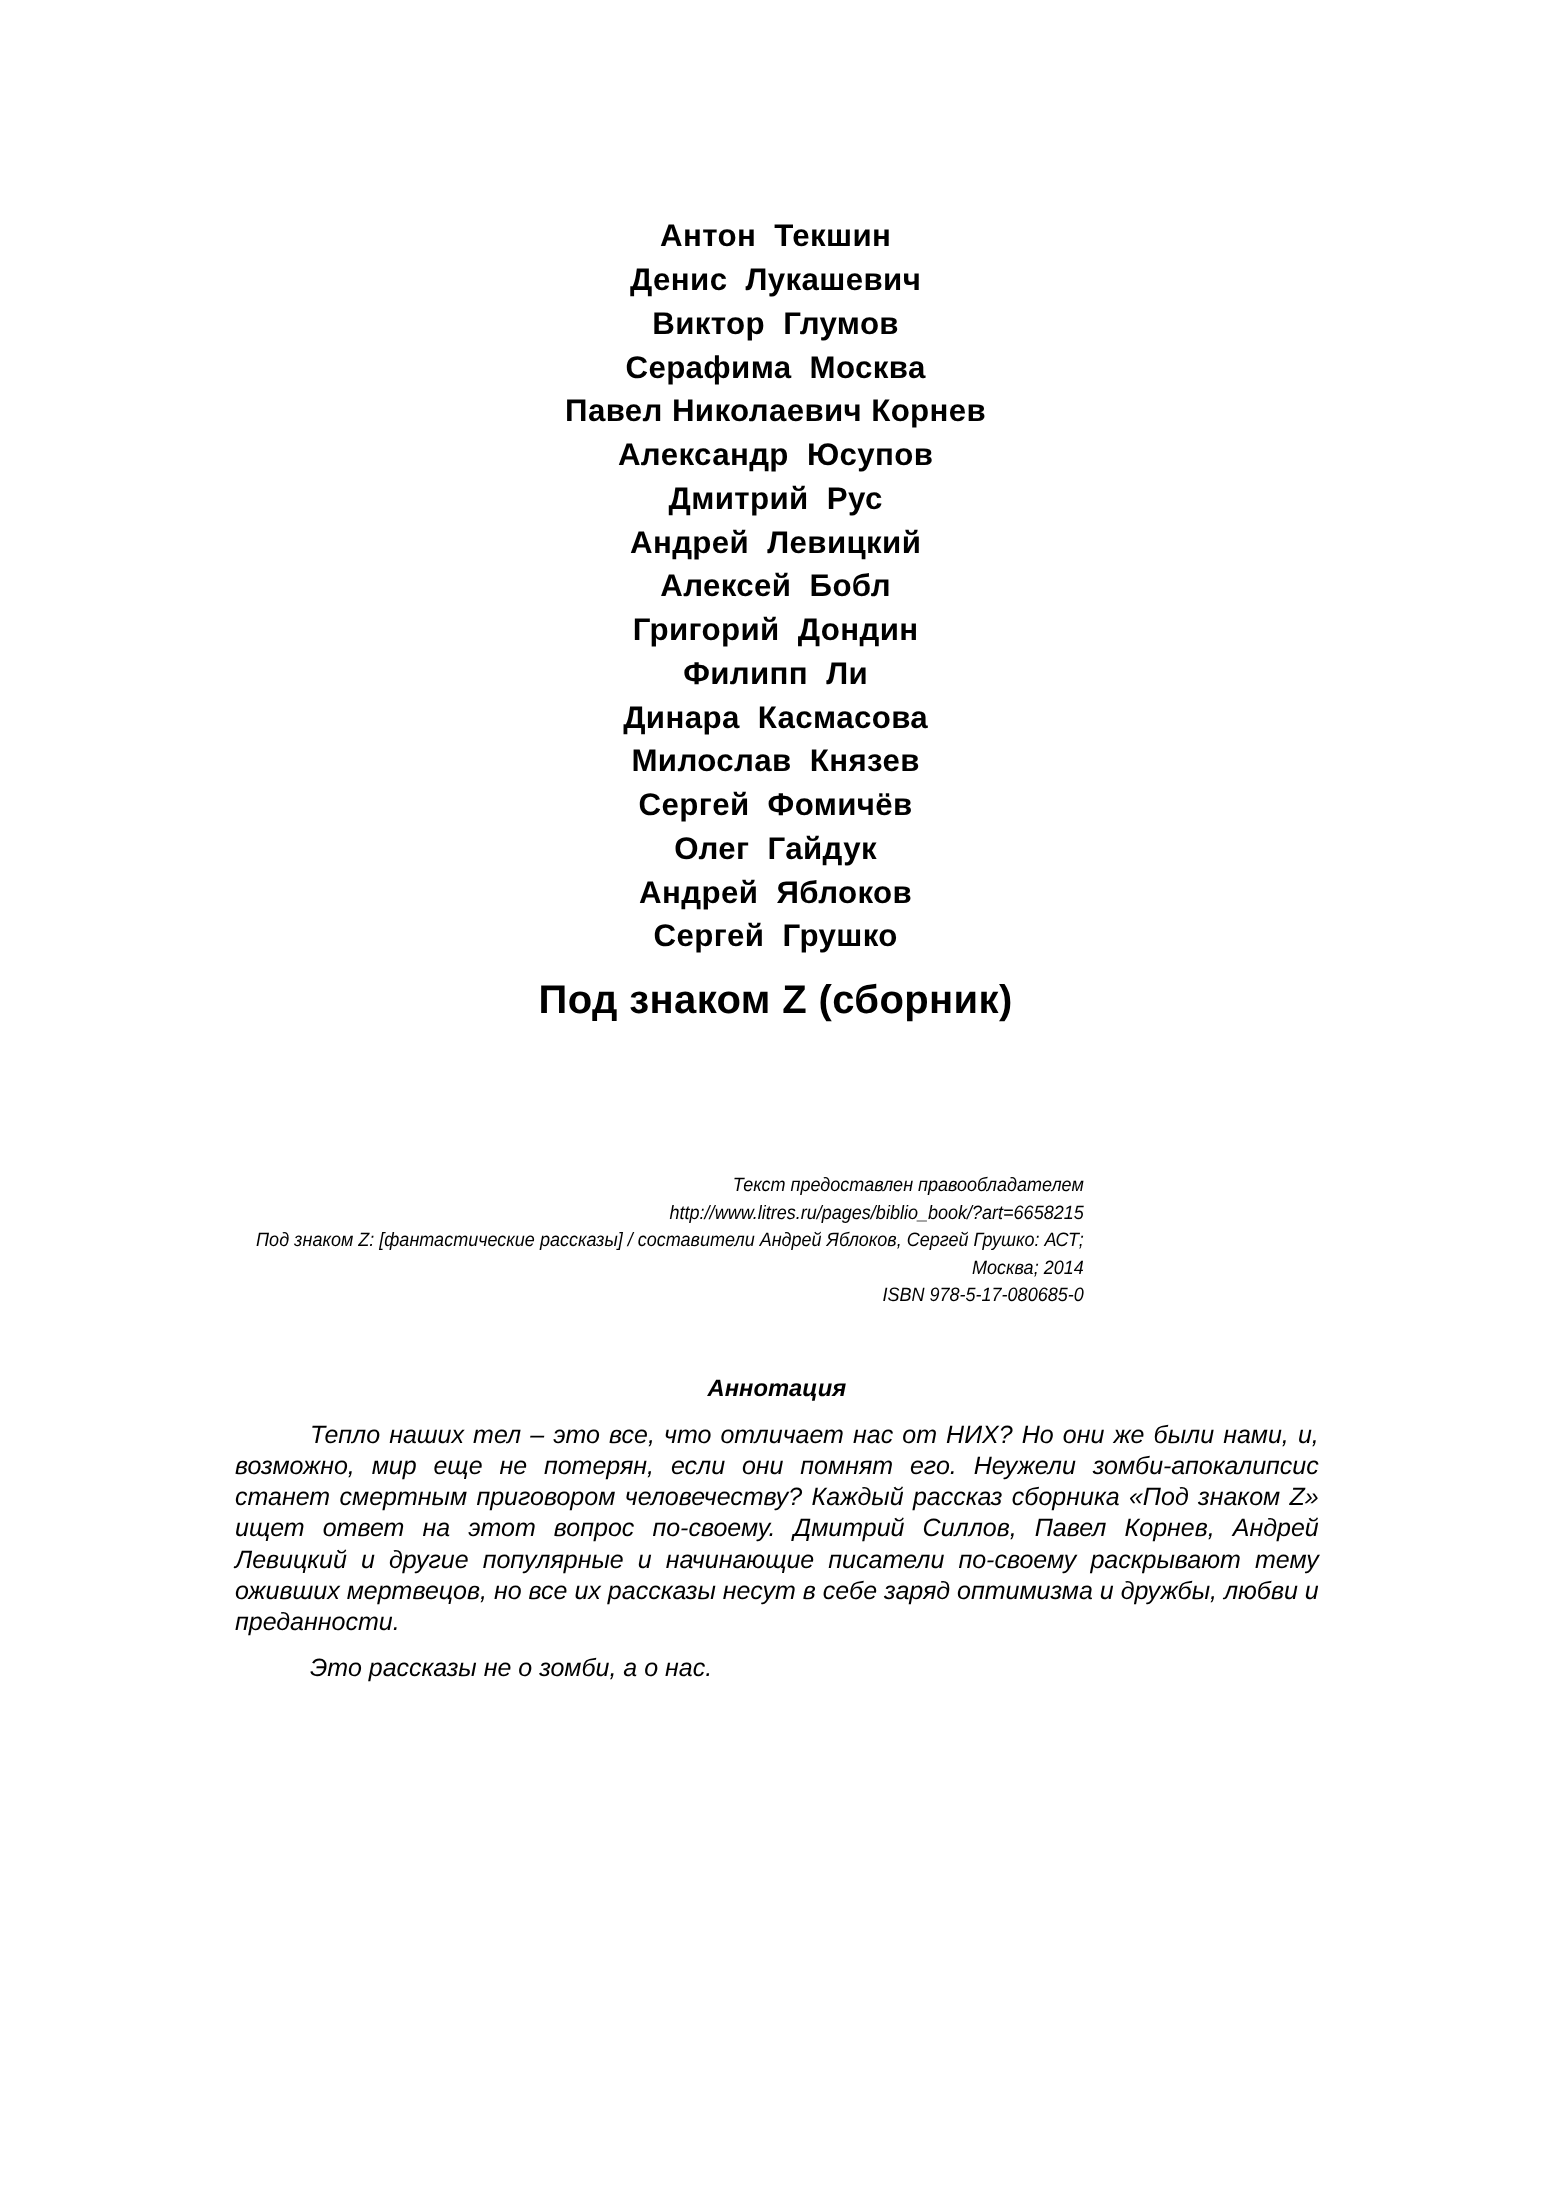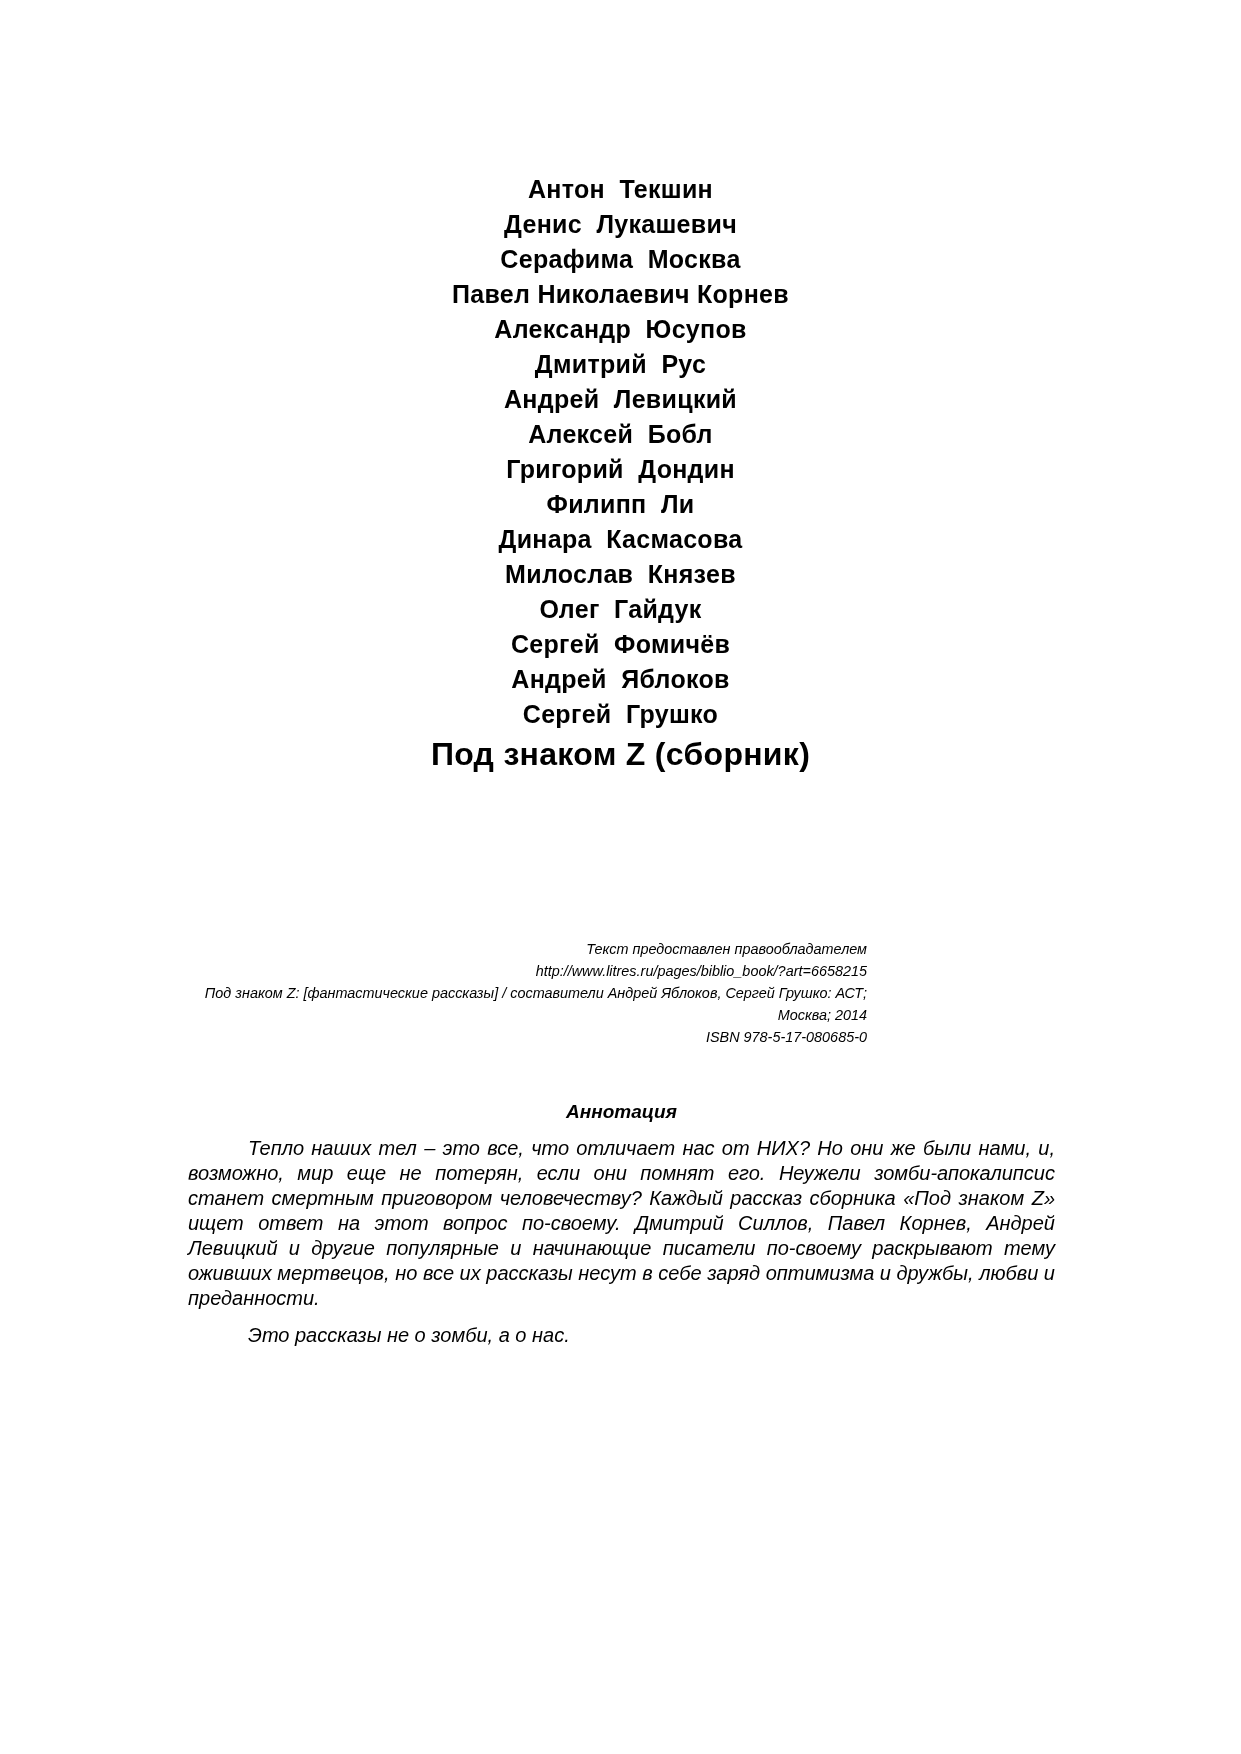--- a/index.html
+++ b/index.html
@@ -33,21 +33,21 @@
       font-size: 25px;
       line-height: 35px;
       height: 35px;
       white-space: pre;
       letter-spacing: 0.3px;
     }
     .book-title {
       font-weight: bold;
       font-size: 32px;
       line-height: 40px;
-      margin-top: 2px;
+      margin-top: 12px;
       letter-spacing: 0.3px;
     }
     .meta {
       position: absolute;
       top: 938px;
       right: 174px;
       width: 900px;
       text-align: right;
       font-style: italic;
       font-size: 15.5px;
@@ -81,32 +81,33 @@
     }
   </style>
 </head>
 <body>
 
 <div class="page">
 
   <div class="authors">
     <div class="author">Антон  Текшин</div>
     <div class="author">Денис  Лукашевич</div>
+    <div class="author">Виктор  Глумов</div>
     <div class="author">Серафима  Москва</div>
     <div class="author">Павел Николаевич Корнев</div>
     <div class="author">Александр  Юсупов</div>
     <div class="author">Дмитрий  Рус</div>
     <div class="author">Андрей  Левицкий</div>
     <div class="author">Алексей  Бобл</div>
     <div class="author">Григорий  Дондин</div>
     <div class="author">Филипп  Ли</div>
     <div class="author">Динара  Касмасова</div>
     <div class="author">Милослав  Князев</div>
+    <div class="author">Сергей  Фомичёв</div>
     <div class="author">Олег  Гайдук</div>
-    <div class="author">Сергей  Фомичёв</div>
     <div class="author">Андрей  Яблоков</div>
     <div class="author">Сергей  Грушко</div>
     <div class="book-title">Под знаком Z (сборник)</div>
   </div>
 
   <div class="meta">
     <div class="line">Текст предоставлен правообладателем</div>
     <div class="line">http://www.litres.ru/pages/biblio_book/?art=6658215</div>
     <div class="line">Под знаком Z: [фантастические рассказы] / составители Андрей Яблоков, Сергей Грушко: АСТ;</div>
     <div class="line">Москва; 2014</div>

